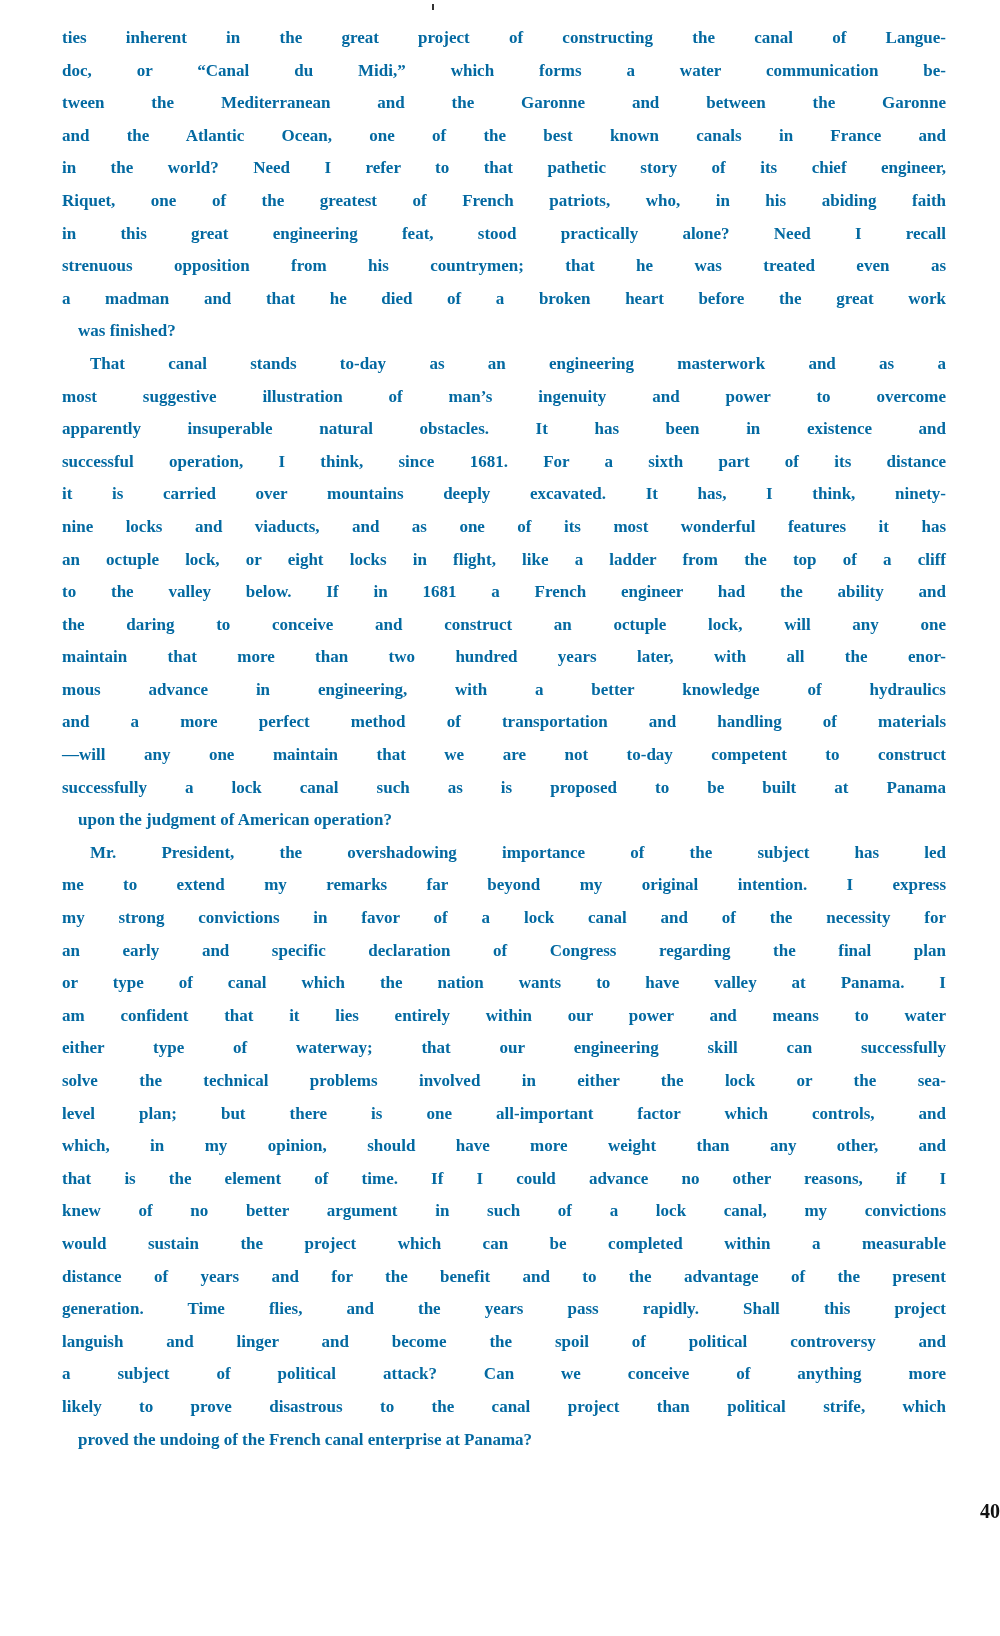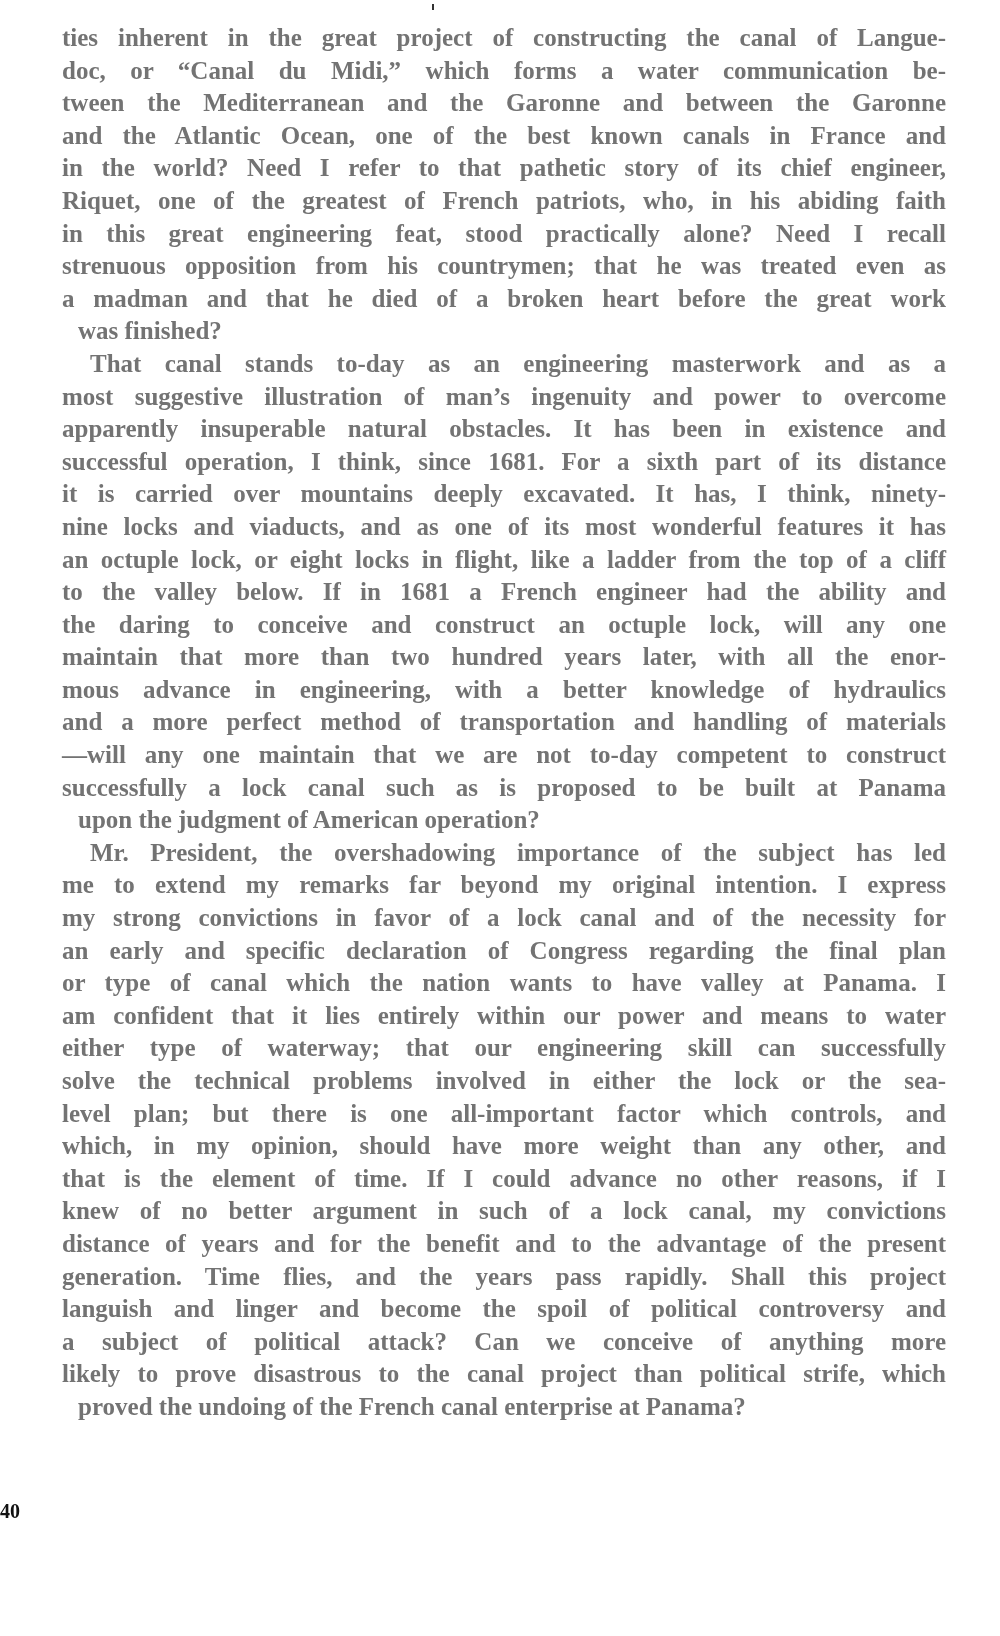--- a/index.html
+++ b/index.html
@@ -3,23 +3,23 @@
   <meta charset="utf-8">
   <style>
     html, body { margin: 0; padding: 0; background: #ffffff; }
     body { width: 1000px; height: 1636px; position: relative; overflow: hidden; }
     .page {
       position: absolute;
       left: 62px;
       top: 22px;
       width: 884px;
       font-family: "Liberation Serif", "DejaVu Serif", serif;
-      font-size: 25px;
+      font-size: 17px;
       line-height: 32.6px;
-      color: #737373;
+      color: #0369a1;
       font-weight: 600;
     }
     .line {
       display: block;
       height: 32.6px;
       white-space: nowrap;
       text-align: justify;
       text-align-last: justify;
       overflow: visible;
     }
@@ -31,21 +31,21 @@
       top: 4px;
       width: 2px;
       height: 6px;
       background: #333;
     }
     .page-number {
       position: absolute;
       left: 0;
       width: 1000px;
       top: 1500px;
-      text-align: left;
+      text-align: right;
       font-family: "Liberation Serif", "DejaVu Serif", serif;
       font-size: 20px;
       font-weight: 700;
       color: #111111;
     }
   </style>
 </head>
 <body>
 
 <div class="mark"></div>
@@ -81,20 +81,21 @@
   <span class="line">my strong convictions in favor of a lock canal and of the necessity for</span>
   <span class="line">an early and specific declaration of Congress regarding the final plan</span>
   <span class="line">or type of canal which the nation wants to have valley at Panama.  I</span>
   <span class="line">am confident that it lies entirely within our power and means to water</span>
   <span class="line">either type of waterway; that our engineering skill can successfully</span>
   <span class="line">solve the technical problems involved in either the lock or the sea-</span>
   <span class="line">level plan; but there is one all-important factor which controls, and</span>
   <span class="line">which, in my opinion, should have more weight than any other, and</span>
   <span class="line">that is the element of time.  If I could advance no other reasons, if I</span>
   <span class="line">knew of no better argument in such of a lock canal, my convictions</span>
+  <span class="line">would sustain the project which can be completed within a measurable</span>
   <span class="line">distance of years and for the benefit and to the advantage of the present</span>
   <span class="line">generation.  Time flies, and the years pass rapidly.  Shall this project</span>
   <span class="line">languish and linger and become the spoil of political controversy and</span>
   <span class="line">a subject of political attack?  Can we conceive of anything more</span>
   <span class="line">likely to prove disastrous to the canal project than political strife, which</span>
   <span class="line last">proved the undoing of the French canal enterprise at Panama?</span>
 </div>
 
 <div class="page-number">40</div>
 

